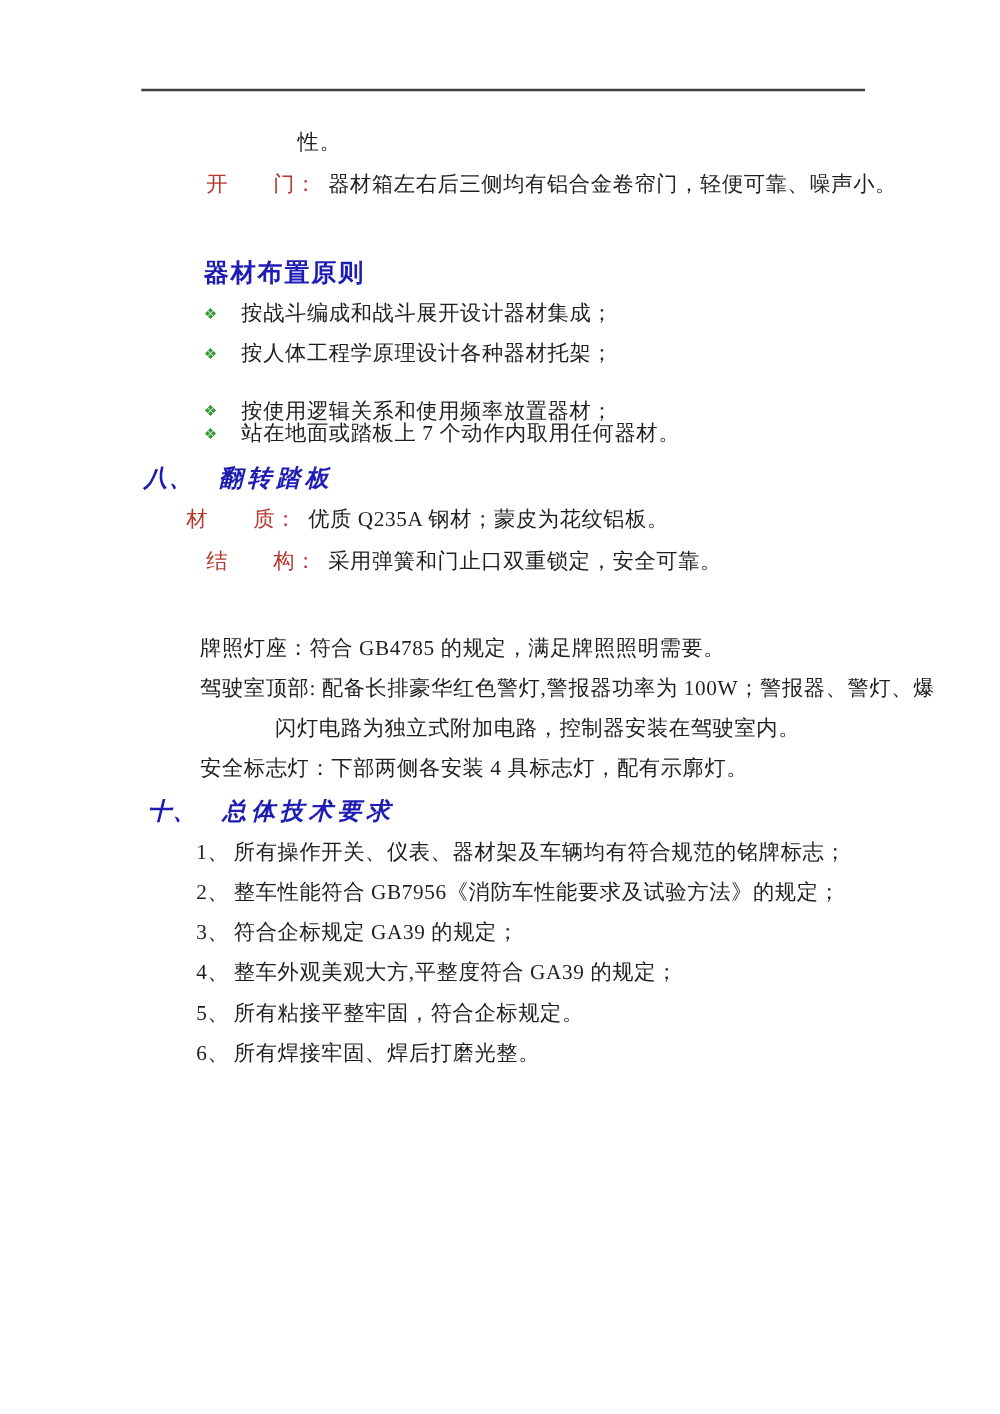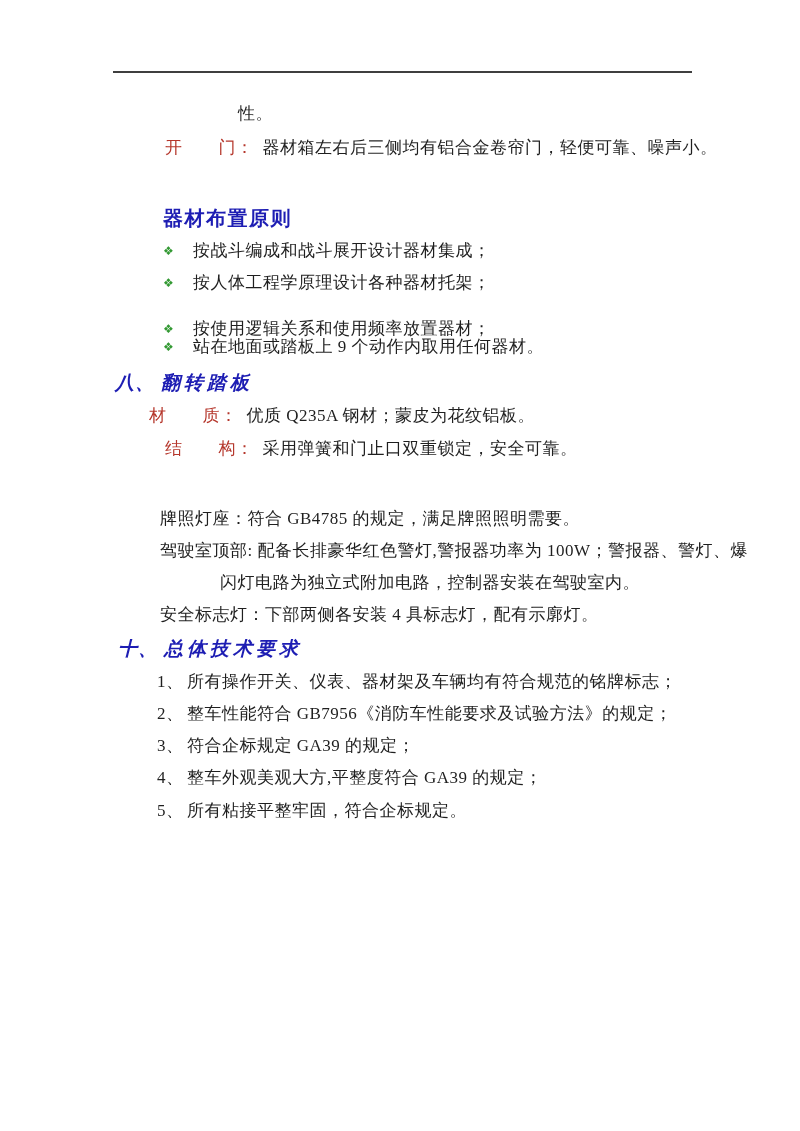--- a/index.html
+++ b/index.html
@@ -52,21 +52,21 @@
   }
   .sec-head {
     position:absolute;
     font-size:19px;
     font-weight:bold;
     font-style:italic;
     color:#1d1db3;
     white-space:nowrap;
   }
   .sec-num { letter-spacing:1px; }
-  .sec-title { margin-left:6px; letter-spacing:4px; }
+  .sec-title { margin-left:20px; letter-spacing:4px; }
   .list-num { display:inline-block; min-width:30px; }
 </style>
 </head>
 <body>
 
 <div class="page">
 
   <div class="hrule"></div>
 
   <div class="line" style="top:102px; left:238px;">性。</div>
@@ -80,21 +80,21 @@
   <div class="bullet-line" style="top:271px; left:163px;">
     <span class="bullet-glyph">❖</span><span>按人体工程学原理设计各种器材托架；</span>
   </div>
   <div class="bullet-line" style="top:239px; left:163px;">
     <span class="bullet-glyph">❖</span><span>按战斗编成和战斗展开设计器材集成；</span>
   </div>
   <div class="bullet-line" style="top:317px; left:163px;">
     <span class="bullet-glyph">❖</span><span>按使用逻辑关系和使用频率放置器材；</span>
   </div>
   <div class="bullet-line" style="top:335px; left:163px;">
-    <span class="bullet-glyph">❖</span><span>站在地面或踏板上 9 个动作内取用任何器材。</span>
+    <span class="bullet-glyph">❖</span><span>站在地面或踏板上 7 个动作内取用任何器材。</span>
   </div>
 
   <div class="sec-head" style="top:370px; left:115px;">
     <span class="sec-num">八、</span><span class="sec-title">翻转踏板</span>
   </div>
 
   <div class="line" style="top:404px; left:149px;">
     <span class="red-label">材</span><span class="lbl-gap"></span><span class="red-label">质：</span><span class="after-label">优质 Q235A 钢材；蒙皮为花纹铝板。</span>
   </div>
   <div class="line" style="top:437px; left:165px;">
@@ -119,14 +119,17 @@
   </div>
   <div class="line" style="top:734px; left:157px;">
     <span class="list-num">3、</span><span>符合企标规定 GA39 的规定；</span>
   </div>
   <div class="line" style="top:766px; left:157px;">
     <span class="list-num">4、</span><span>整车外观美观大方,平整度符合 GA39 的规定；</span>
   </div>
   <div class="line" style="top:799px; left:157px;">
     <span class="list-num">5、</span><span>所有粘接平整牢固，符合企标规定。</span>
   </div>
+  <div class="line" style="top:831px; left:157px;">
+    <span class="list-num">6、</span><span>所有焊接牢固、焊后打磨光整。</span>
+  </div>
 
 </div>
 
 </body></html>

